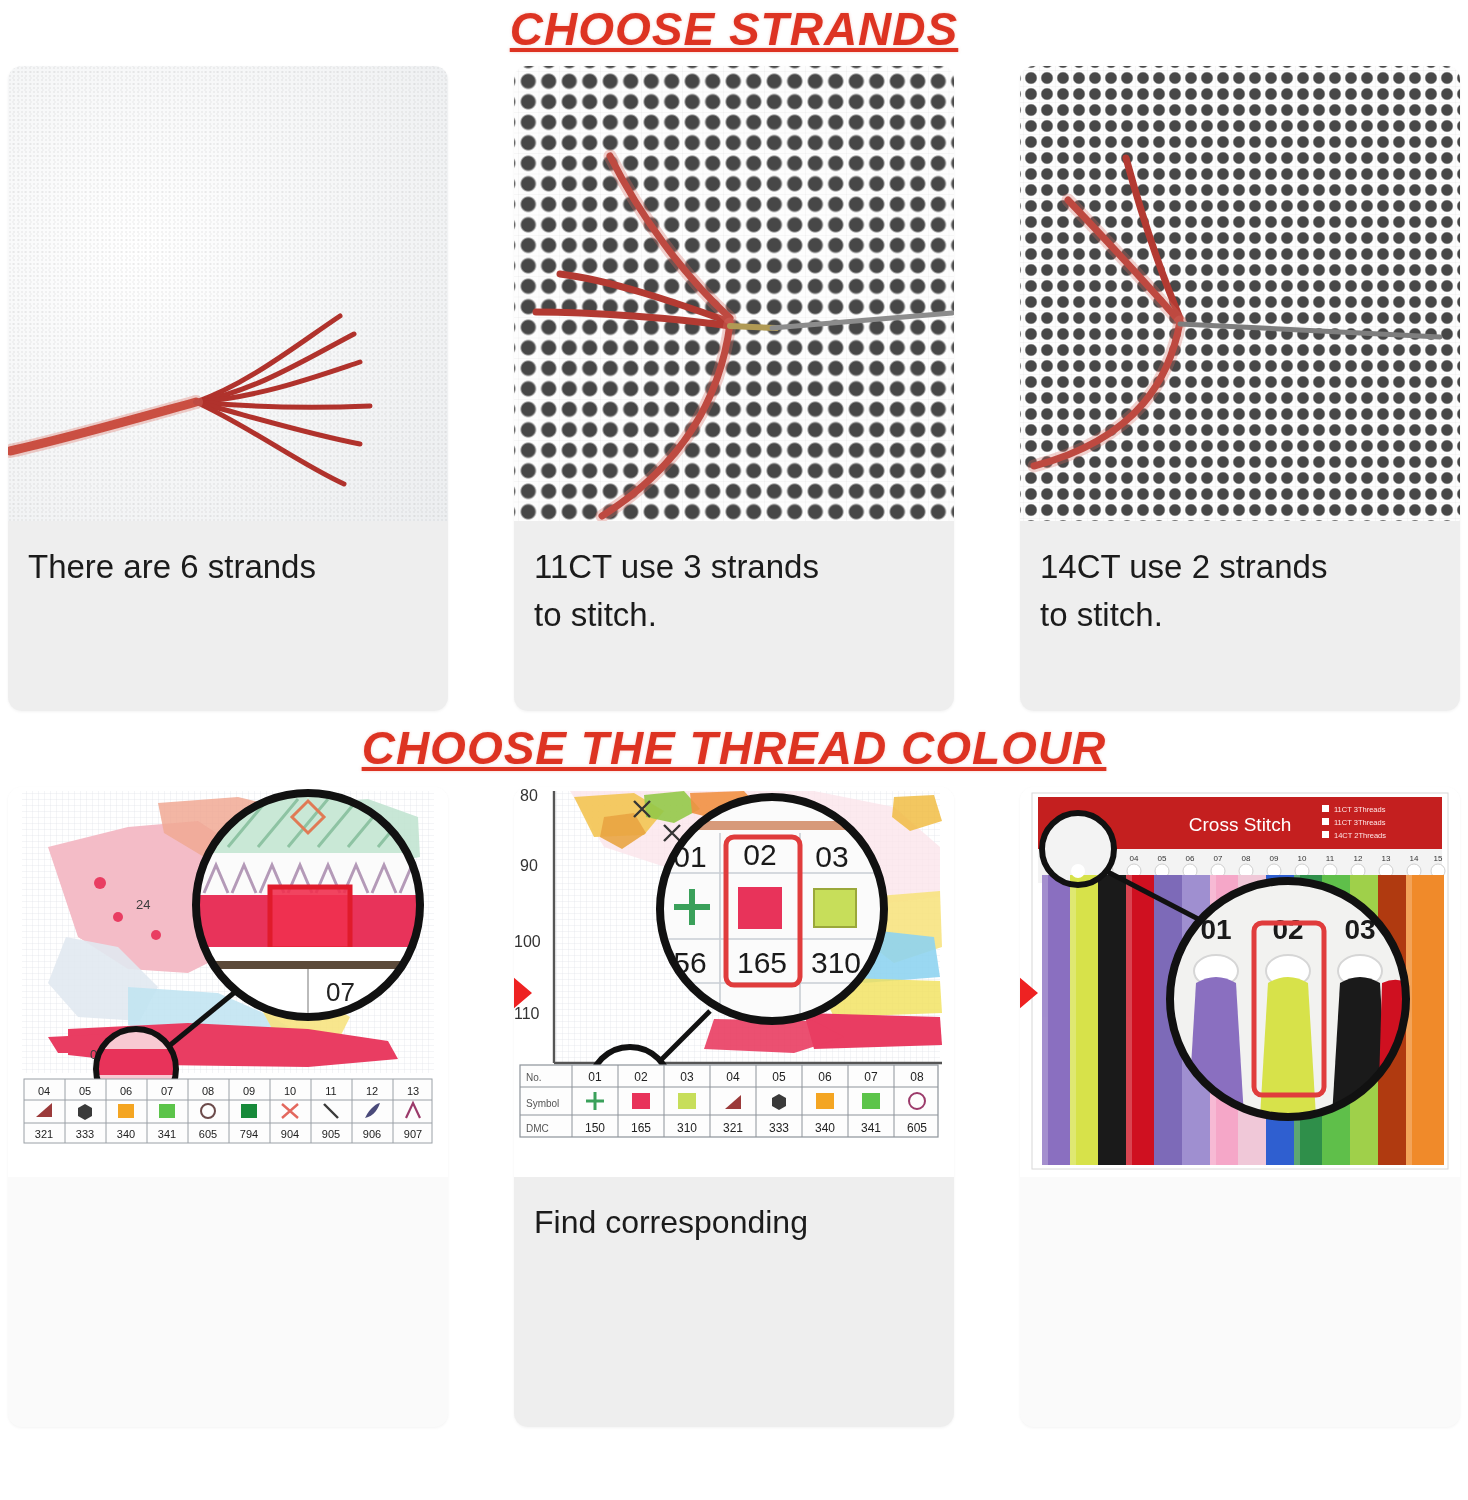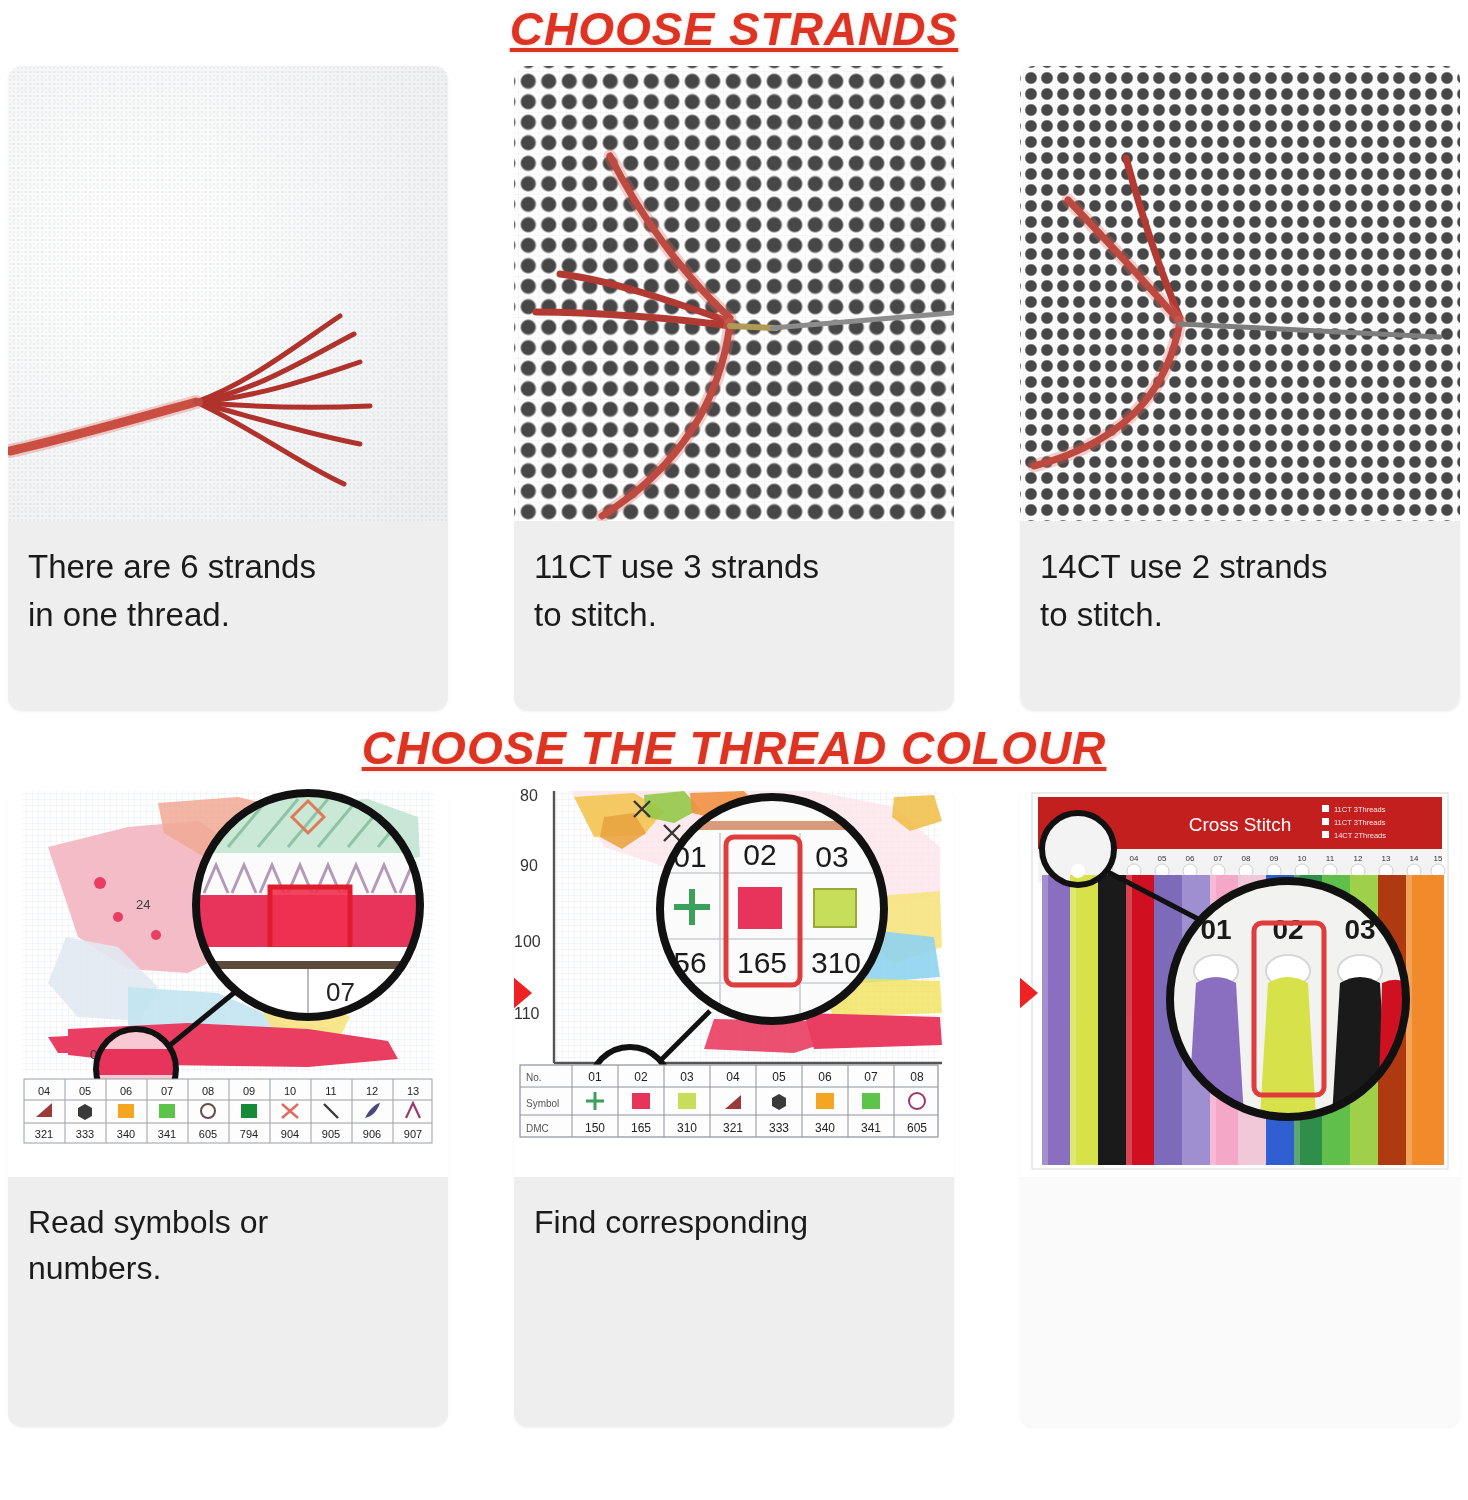--- a/index.html
+++ b/index.html
@@ -138,21 +138,20 @@
           <path d="M188 336 C 248 352, 300 368, 352 378" stroke-width="5"></path>
           <path d="M188 336 C 244 362, 292 398, 336 418" stroke-width="5"></path>
         </g>
         <g fill="none" stroke="rgba(220,120,110,.35)" stroke-width="14" stroke-linecap="round">
           <path d="M2 385 C 60 372, 130 352, 188 336"></path>
         </g>
       </svg>
     </div>
     <div class="card-caption">
       <div>There are 6 strands</div>
-      <div>in one thread.</div>
     </div>
   </div>
 
   <div class="card">
     <div class="card-photo h-photo-top">
       <div class="aida aida-11"></div>
       <svg class="photo-svg" viewBox="0 0 440 455" preserveAspectRatio="none">
         <g fill="none" stroke="#b33a32" stroke-linecap="round" stroke-width="7">
           <path d="M96 90 C 126 150, 170 210, 216 252"></path>
           <path d="M46 208 C 96 214, 160 236, 216 256"></path>
@@ -314,24 +313,20 @@
               <circle cx="200" cy="324" r="7" fill="none" stroke="#6b4a4a" stroke-width="2"></circle>
               <rect x="233" y="317" width="16" height="14" fill="#178a3a"></rect>
               <path d="M274 317 L290 331 M290 317 L274 331" stroke="#e3685e" stroke-width="2.4"></path>
               <path d="M316 317 L330 331" stroke="#3a3a3a" stroke-width="2.4"></path>
               <path d="M357 331 C 362 320, 370 316, 372 316 C 370 322, 366 329, 357 331 Z" fill="#4a4a7a"></path>
               <path d="M398 331 L405 316 L412 331" fill="none" stroke="#9b3a6a" stroke-width="2.2"></path>
             </g>
           </g>
         </svg>
       </div>
-    </div>
-    <div class="card-caption">
-      <div>Read symbols or</div>
-      <div>numbers.</div>
     </div>
   </div>
 
   <div class="card arrow-wrap">
     <svg id="arrow-1" class="arrow" viewBox="0 0 86 76">
       <path d="M2 24 L44 24 L44 4 L84 38 L44 72 L44 52 L2 52 Z" fill="#ee2222"></path>
     </svg>
     <div class="card-photo h-photo-bot">
       <div class="chartbox">
         <svg class="photo-svg" viewBox="0 0 440 390" preserveAspectRatio="none">

